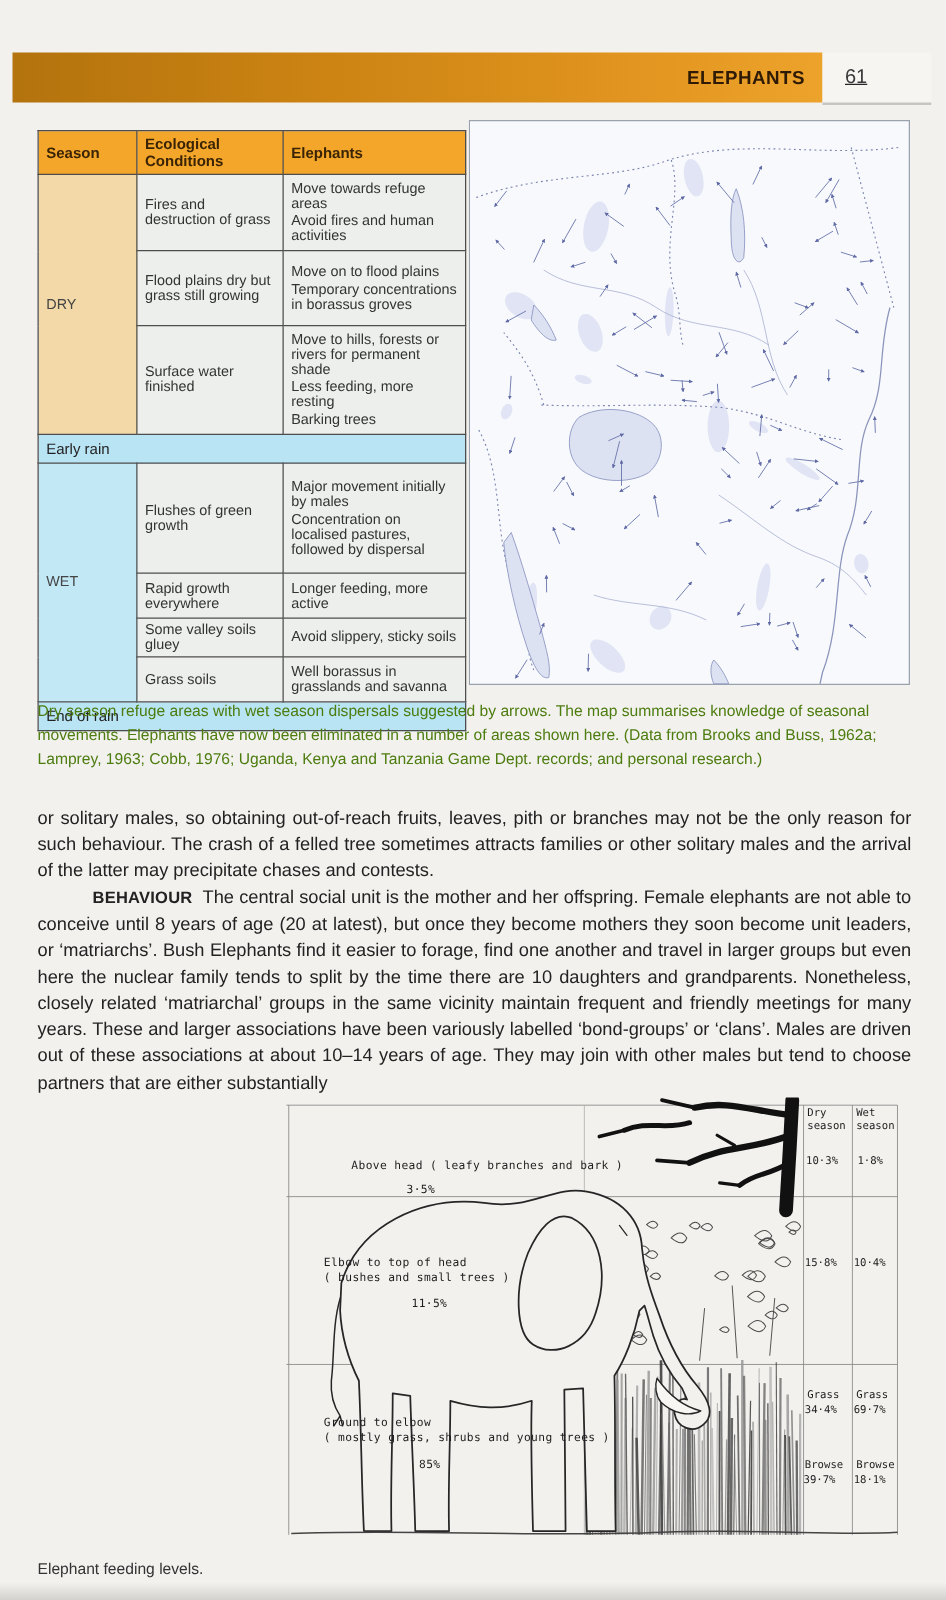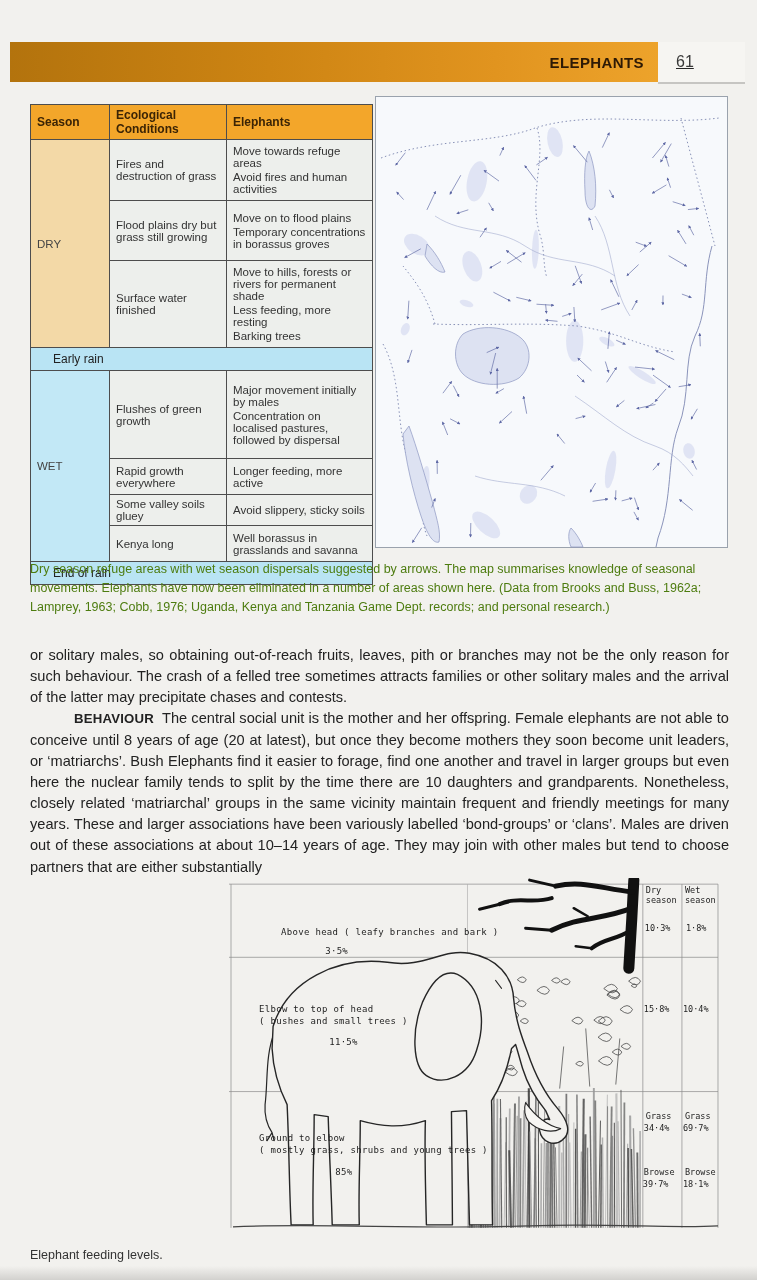--- a/index.html
+++ b/index.html
@@ -19,21 +19,21 @@
   .tbl-wrap{position:absolute;left:30px;top:104px;width:343px;}
   table.season{border-collapse:collapse;width:100%;font-size:11.5px;color:#333;}
   table.season th,table.season td{border:1px solid #4d4d4d;padding:3px 6px;vertical-align:middle;}
   table.season th{background:#f3a62a;color:#3b2405;font-size:12px;text-align:left;}
   td.season-cell{width:66px;font-size:11.5px;color:#444;}
   td.dry{background:#f3d9a7;}
   td.wet{background:#c2e8f6;}
   td.cond{width:104px;background:#edefec;}
   td.eff{background:#edefec;}
   td.eff div{margin:2px 0;}
-  tr.band td{background:#b9e4f4;color:#222;font-size:12px;padding-left:22px;}
+  tr.band td{background:#b9e4f4;color:#222;font-size:12px;padding-left:6px;}
   tr.trh{height:26px}.tr1{height:55px}.tr2{height:60px}.tr3{height:76px}
   tr.band{height:23px}.tr4{height:88px}.tr5{height:36px}.tr6{height:26px}.tr7{height:36px}
 
   
   .map-box{position:absolute;left:375px;top:96px;width:353px;height:452px;}
 
   
   .map-caption{position:absolute;left:30px;top:560px;width:700px;font-size:12.5px;
     line-height:1.5;color:#4d7c0f;}
   .body-text{position:absolute;left:30px;top:645px;width:699px;font-size:14.6px;
@@ -111,21 +111,21 @@
             <div>Longer feeding, more active</div>
           </td>
         </tr>
         <tr class="tr6">
           <td class="cond">Some valley soils gluey</td>
           <td class="eff">
             <div>Avoid slippery, sticky soils</div>
           </td>
         </tr>
         <tr class="tr7">
-          <td class="cond">Kenya long</td>
+          <td class="cond">Grass soils</td>
           <td class="eff">
             <div>Well borassus in grasslands and savanna</div>
           </td>
         </tr>
         <tr class="band">
           <td colspan="3">End of rain</td>
         </tr>
       </tbody>
     </table>
   </div>

